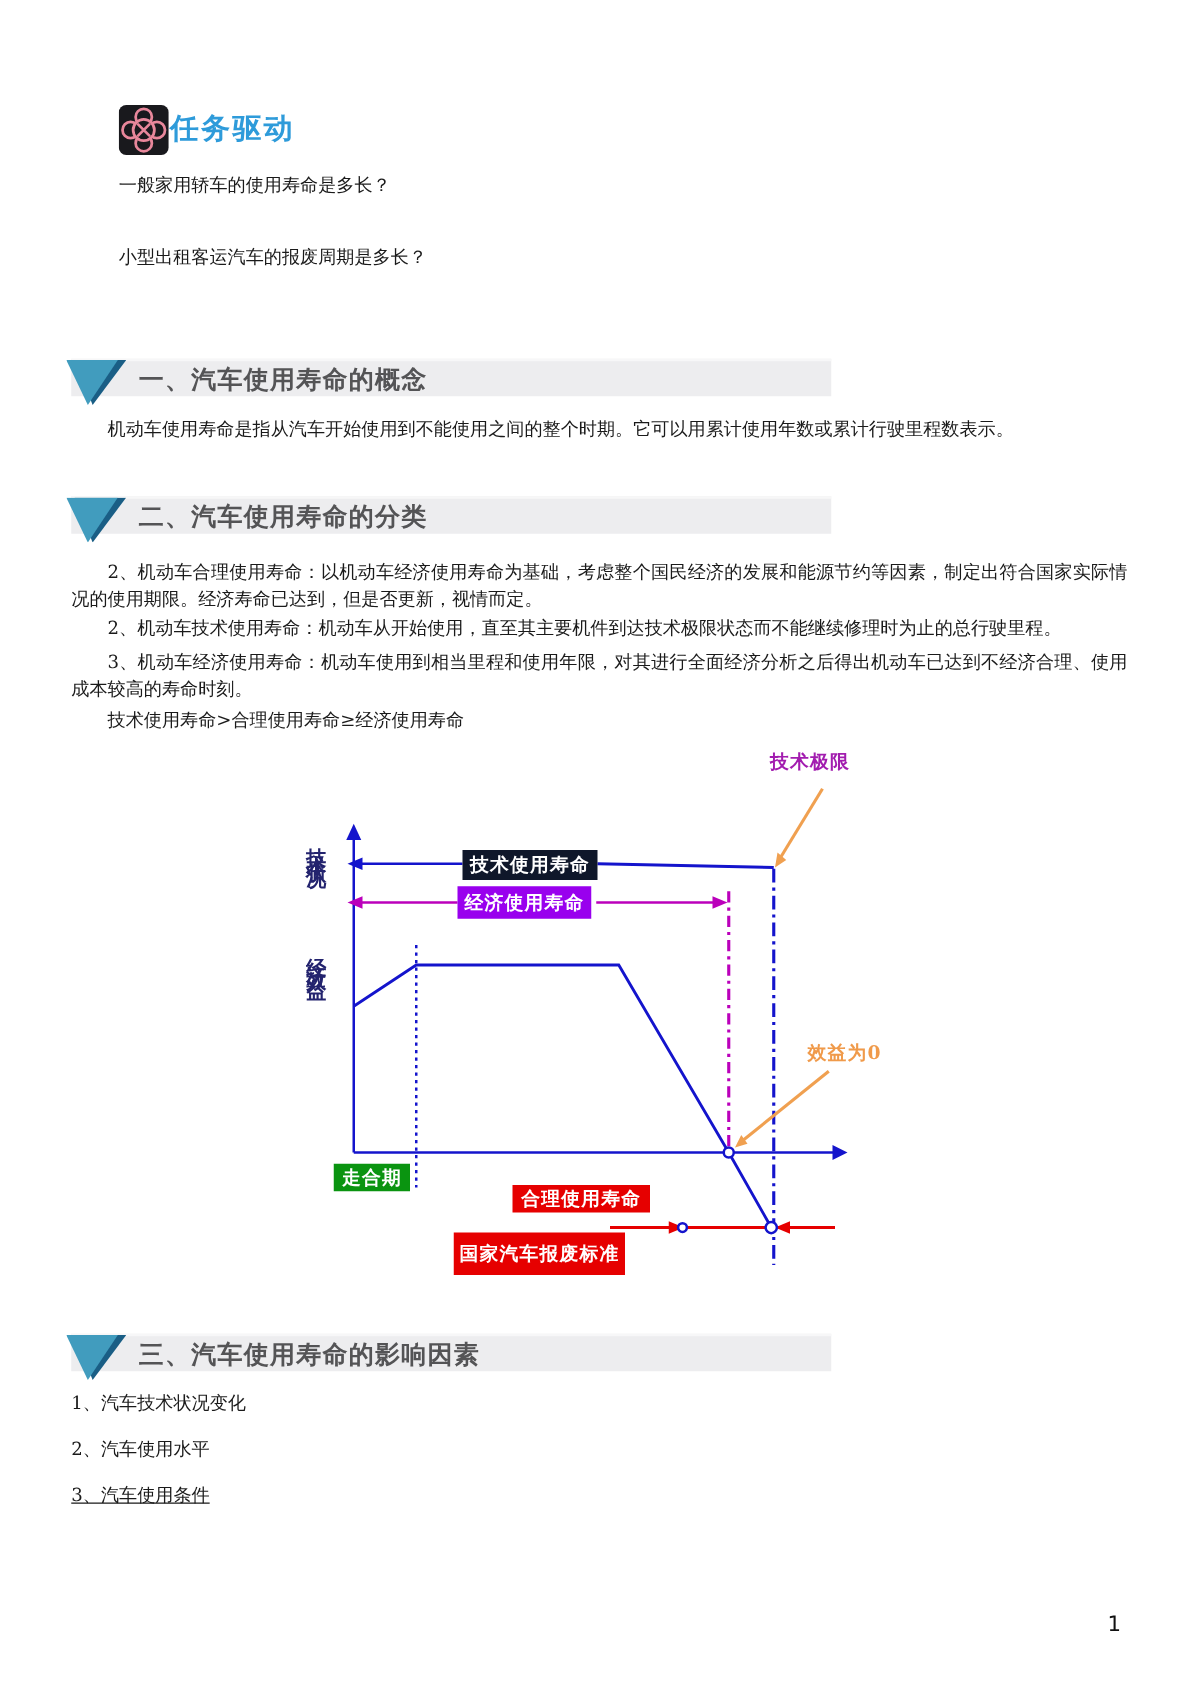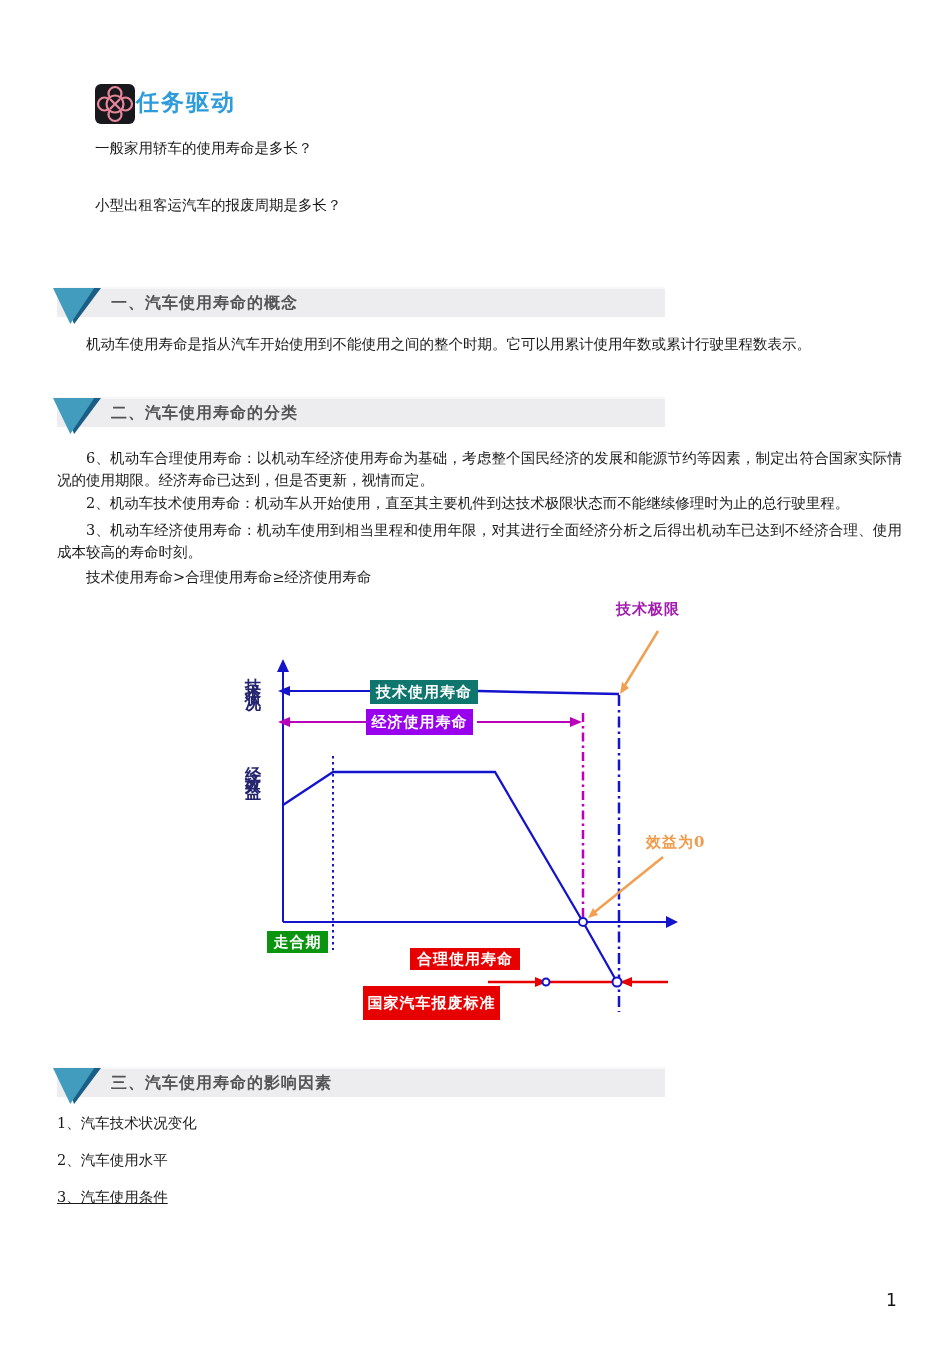--- a/index.html
+++ b/index.html
@@ -11,40 +11,40 @@
   .hdr-title{position:absolute;left:136px;top:87px;font-family:"DejaVu Sans",sans-serif;
              font-weight:bold;font-size:23px;color:#2E9BDA;letter-spacing:2px;}
 
   .question{position:absolute;left:95px;width:700px;font-size:14.5px;color:#1a1a1a;}
   .q1{top:139px;} .q2{top:196px;}
 
   
   .sec-bar{position:absolute;left:57px;width:608px;height:28px;background:#EDEDEF;
            border-top:2px solid #F7F7F8;}
   .sec-bar .txt{position:absolute;left:54px;top:0;line-height:28px;font-family:"DejaVu Sans",sans-serif;
-           font-size:16px;font-weight:600;color:#545456;letter-spacing:1px;white-space:nowrap;}
+           font-size:20px;font-weight:600;color:#545456;letter-spacing:1px;white-space:nowrap;}
   .tri{position:absolute;left:-4px;top:-1px;width:48px;height:36px;}
   .tri .dark{position:absolute;inset:0;background:#1A5E85;clip-path:polygon(14% 0,100% 0,44% 100%);}
   .tri .main{position:absolute;inset:0;background:#419CBE;clip-path:polygon(0 0,86% 0,36% 100%);}
   .bar1{top:287px;} .bar2{top:397px;} .bar3{top:1067px;}
 
   .para{position:absolute;left:57px;width:845px;font-size:14.5px;line-height:22px;
         text-align:justify;color:#1a1a1a;}
   .indent{text-indent:2em;}
   .p-sec1{top:333px;}
   .p-s2-1{top:447px;} .p-s2-2{top:492px;} .p-s2-3{top:519px;} .p-s2-4{top:566px;}
   .li1{top:1112px;} .li2{top:1149px;} .li3{top:1186px;text-decoration:underline;}
 
   
   .diagram{position:absolute;left:230px;top:595px;width:480px;height:430px;}
   .diagram svg{position:absolute;left:0;top:0;}
   .dbox{position:absolute;color:#fff;font-weight:700;font-size:15px;
         display:flex;align-items:center;justify-content:center;white-space:nowrap;
         font-family:"DejaVu Serif",serif;letter-spacing:1px;}
-  .box-tech{left:140px;top:85px;width:108px;height:24px;background:#0f766e;}
+  .box-tech{left:140px;top:85px;width:108px;height:24px;background:#0f172a;}
   .box-econ{left:136px;top:114px;width:107px;height:26px;background:#9900EE;}
   .box-breakin{left:37px;top:336px;width:61px;height:22px;background:#0A9410;}
   .box-reason{left:180px;top:353px;width:110px;height:22px;background:#E60000;}
   .box-std{left:133px;top:391px;width:137px;height:34px;background:#E60000;}
   .flabel{position:absolute;font-weight:700;font-size:15px;white-space:nowrap;
           font-family:"DejaVu Serif",serif;letter-spacing:1px;}
   .lbl-limit{left:386px;top:5px;color:#a21caf;}
   .lbl-zero{left:416px;top:238px;color:#F09A4A;}
   .vlabel{position:absolute;writing-mode:vertical-rl;text-orientation:upright;
           font-weight:700;font-size:16px;color:#23236E;letter-spacing:6px;
@@ -86,21 +86,21 @@
   </div>
   <div class="para indent p-sec1">机动车使用寿命是指从汽车开始使用到不能使用之间的整个时期。它可以用累计使用年数或累计行驶里程数表示。</div>
 
   <div class="sec-bar bar2">
     <div class="tri">
         <div class="dark"></div>
         <div class="main"></div>
       </div>
     <div class="txt">二、汽车使用寿命的分类</div>
   </div>
-  <div class="para indent p-s2-1">6、机动车合理使用寿命：以机动车经济使用寿命为基础，考虑整个国民经济的发展和能源节约等因素，制定出符合国家实际情况的使用期限。经济寿命已达到，但是否更新，视情而定。</div>
+  <div class="para indent p-s2-1">2、机动车合理使用寿命：以机动车经济使用寿命为基础，考虑整个国民经济的发展和能源节约等因素，制定出符合国家实际情况的使用期限。经济寿命已达到，但是否更新，视情而定。</div>
   <div class="para indent p-s2-2">2、机动车技术使用寿命：机动车从开始使用，直至其主要机件到达技术极限状态而不能继续修理时为止的总行驶里程。</div>
   <div class="para indent p-s2-3">3、机动车经济使用寿命：机动车使用到相当里程和使用年限，对其进行全面经济分析之后得出机动车已达到不经济合理、使用成本较高的寿命时刻。</div>
   <div class="para indent p-s2-4">技术使用寿命&gt;合理使用寿命≥经济使用寿命</div>
 
   <div class="diagram">
     <svg width="480" height="430" viewBox="0 0 480 430">
 
       <line x1="53" y1="327" x2="53" y2="74" stroke="#1414CC" stroke-width="2"></line>
       <polygon points="53,64 47,77 59,77" fill="#1414CC"></polygon>
       <line x1="53" y1="327" x2="440" y2="327" stroke="#1414CC" stroke-width="2"></line>

